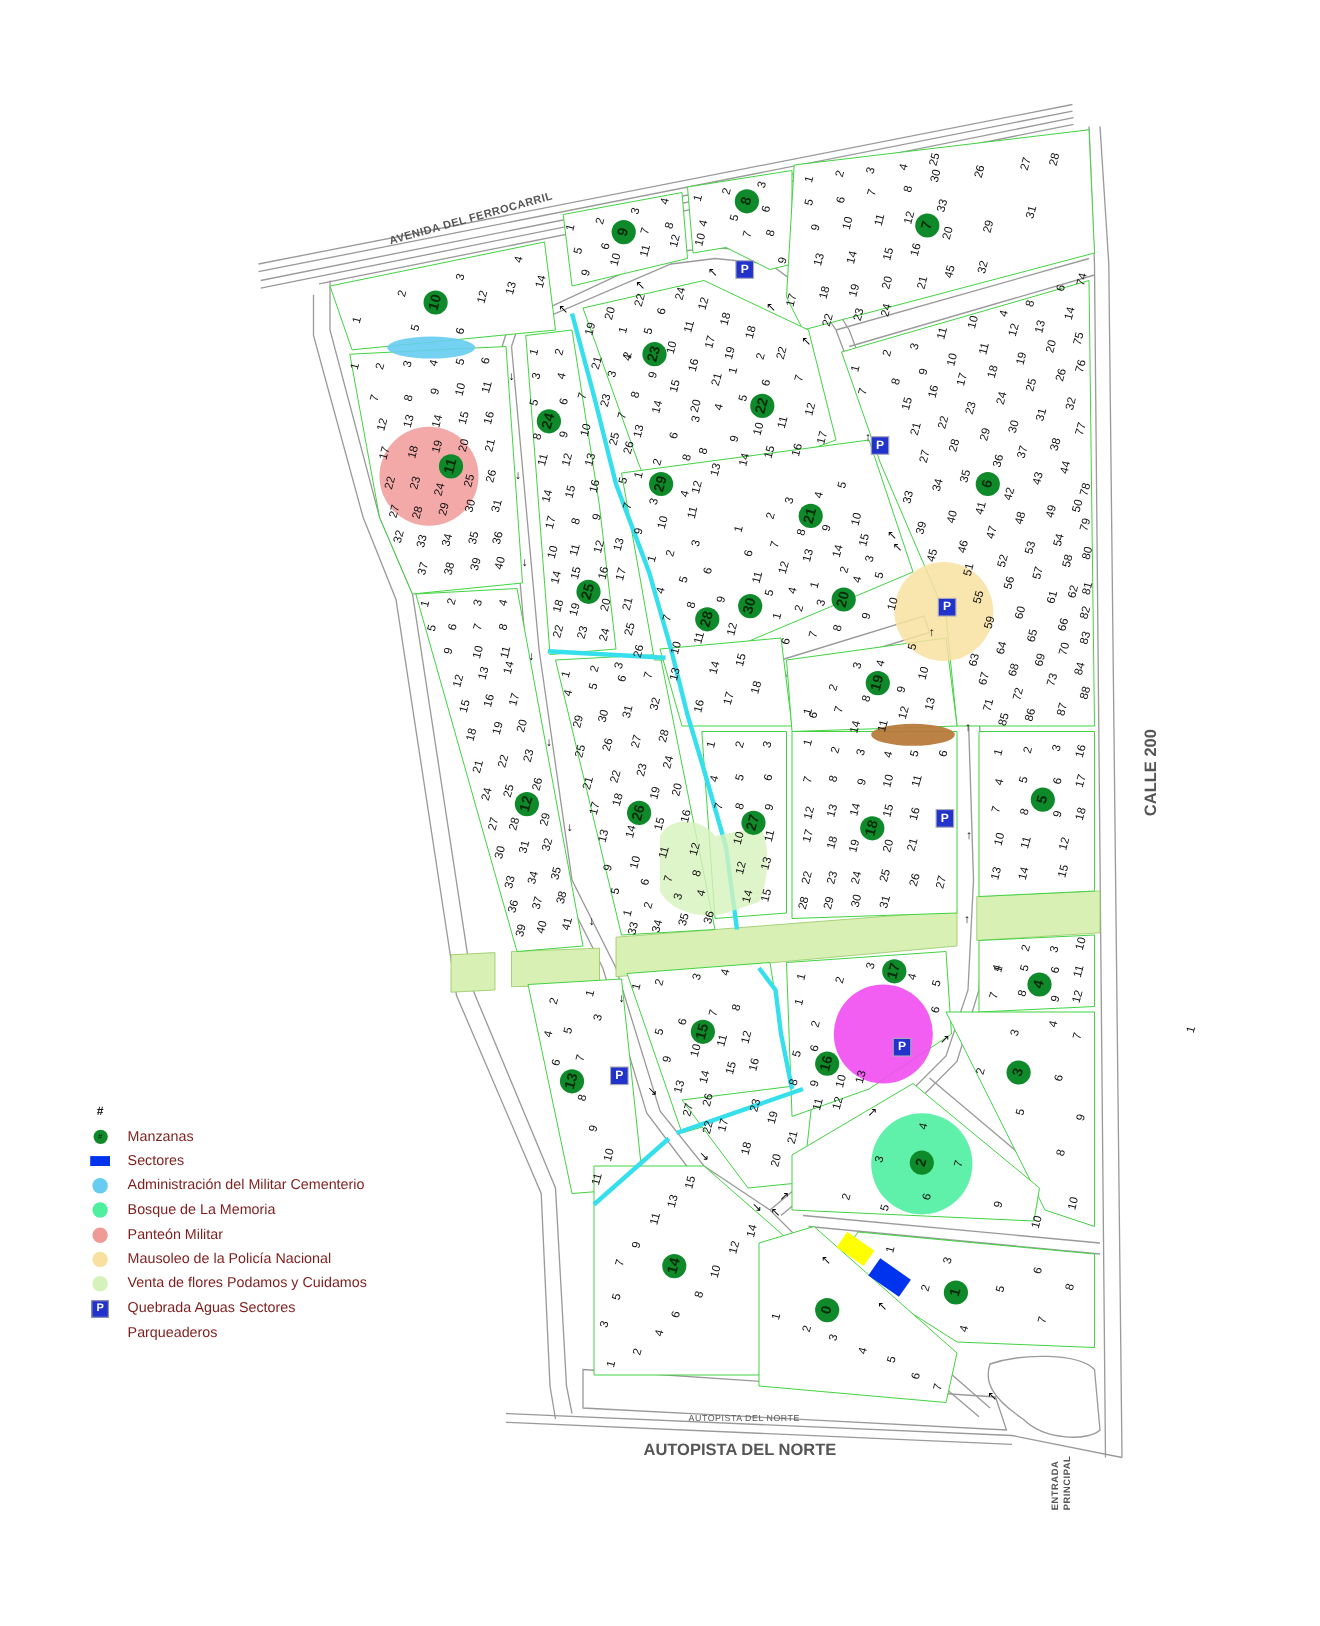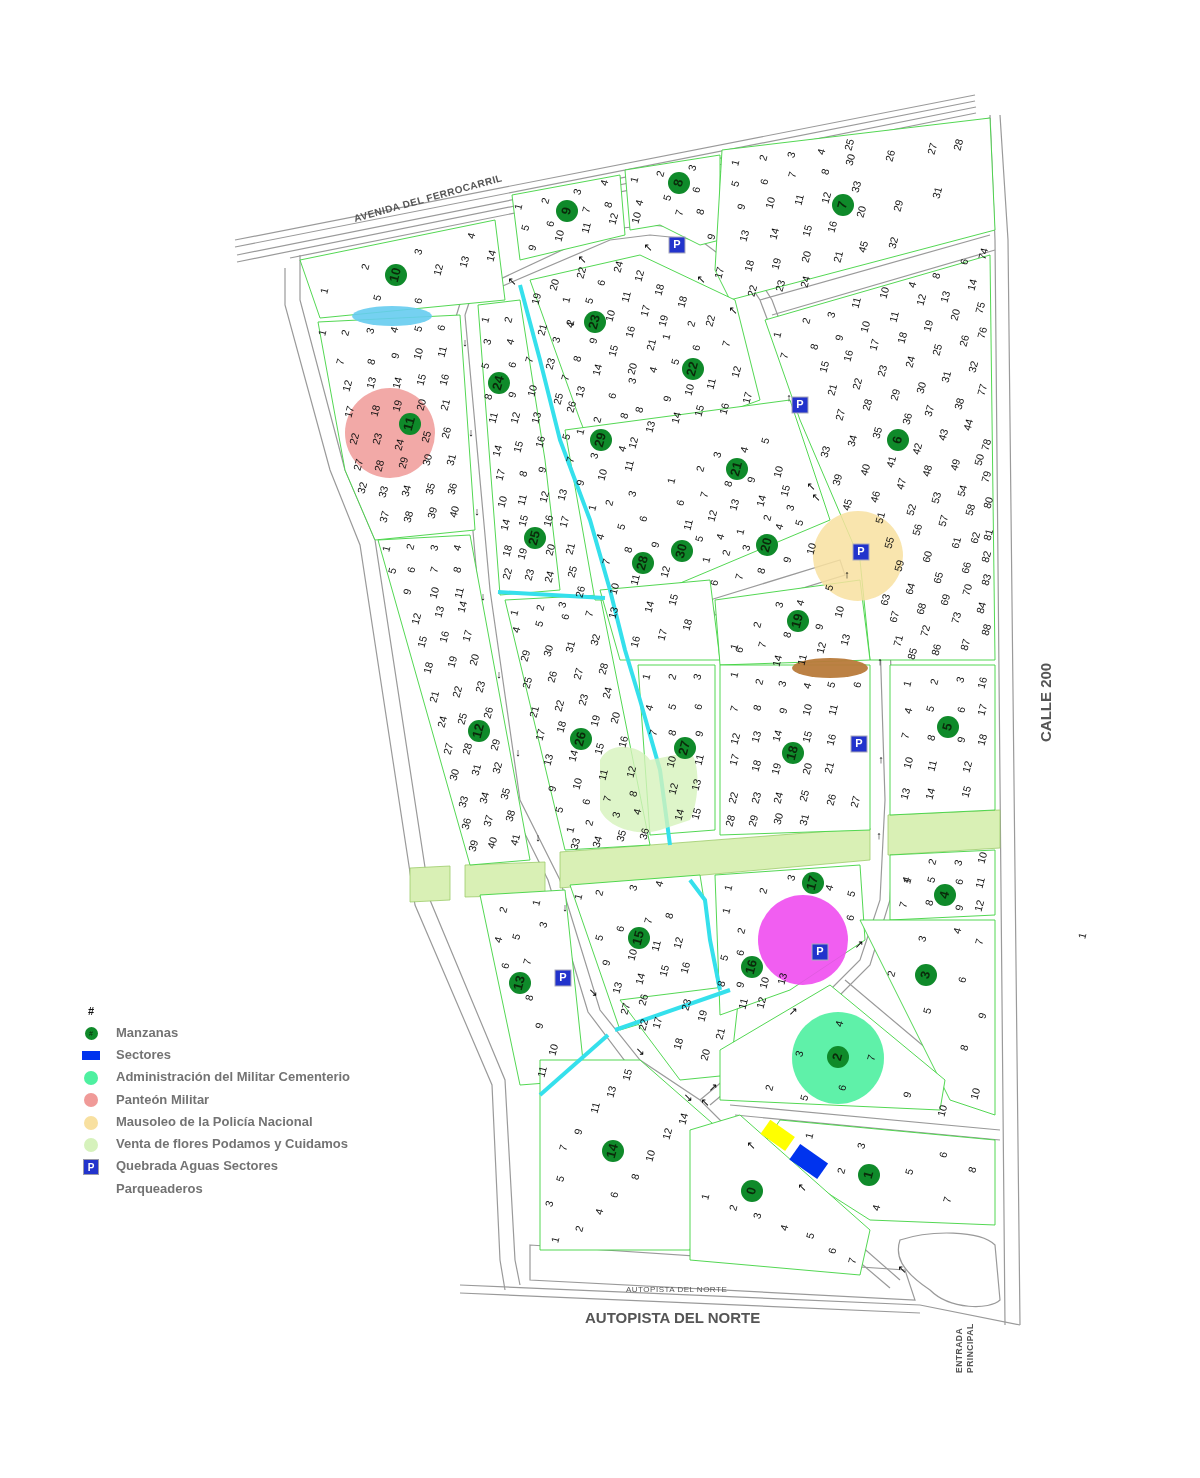--- a/index.html
+++ b/index.html
@@ -13,21 +13,21 @@
   .street-label{font-size:10px;fill:#555;font-weight:bold;font-family:"Liberation Sans",sans-serif;letter-spacing:0.5px;}
   .big-label{font-size:15px;fill:#555;font-weight:bold;font-family:"Liberation Sans",sans-serif;}
   .river{fill:none;stroke:#35e0ec;stroke-width:4;}
   .greenbelt{fill:#d9f0b5;stroke:#9ccc6a;stroke-width:0.8;}
   .arrow{font-size:11px;fill:#000;text-anchor:middle;dominant-baseline:middle;}
   .park-sign rect{fill:#2233cc;stroke:#aab;stroke-width:1;}
   .park-sign text{fill:#fff;font-size:11px;font-weight:bold;text-anchor:middle;dominant-baseline:middle;font-family:"Liberation Sans",sans-serif;}
   .legend{position:absolute;left:80px;top:1000px;width:320px;}
   .legend-row{display:flex;align-items:center;height:22.3px;}
   .legend-sym{width:22px;height:18px;display:flex;align-items:center;justify-content:center;margin-right:14px;}
-  .legend-label{font-size:13px;font-weight:bold;color:#737373;font-family:"Liberation Sans",sans-serif;margin-top:42px;}
+  .legend-label{font-size:13px;font-weight:normal;color:#7f1d1d;font-family:"Liberation Sans",sans-serif;margin-top:42px;}
   .sym-circle{width:14px;height:14px;border-radius:50%;}
   .sym-rect{width:18px;height:9px;}
   .sym-hash{font-size:11px;font-weight:bold;color:#111;}
   .sym-p{width:14px;height:14px;background:#2233cc;border:1px solid #99a;color:#fff;font-size:10px;font-weight:bold;display:flex;align-items:center;justify-content:center;}
   .sym-sector{width:13px;height:13px;border-radius:50%;background:#0f8a2a;color:#0a2a0a;font-size:7px;display:flex;align-items:center;justify-content:center;}
 </style>
 </head>
 <body>
 
 <svg id="map" viewBox="0 0 1200 1478" xmlns="http://www.w3.org/2000/svg">
@@ -948,20 +948,26 @@
     <span class="legend-label">Sectores</span>
   </div>
   <div class="legend-row">
     <div class="legend-sym">
         <span class="sym-rect" style="background:#0033ee"></span>
       </div>
     <span class="legend-label">Administración del Militar Cementerio</span>
   </div>
   <div class="legend-row">
     <div class="legend-sym">
+        <span class="sym-circle" style="background:#66ccf0"></span>
+      </div>
+    <span class="legend-label">Bosque de La Memoria</span>
+  </div>
+  <div class="legend-row">
+    <div class="legend-sym">
         <span class="sym-circle" style="background:#4ef0a0"></span>
       </div>
     <span class="legend-label">Panteón Militar</span>
   </div>
   <div class="legend-row">
     <div class="legend-sym">
         <span class="sym-circle" style="background:#f09a98"></span>
       </div>
     <span class="legend-label">Mausoleo de la Policía Nacional</span>
   </div>

